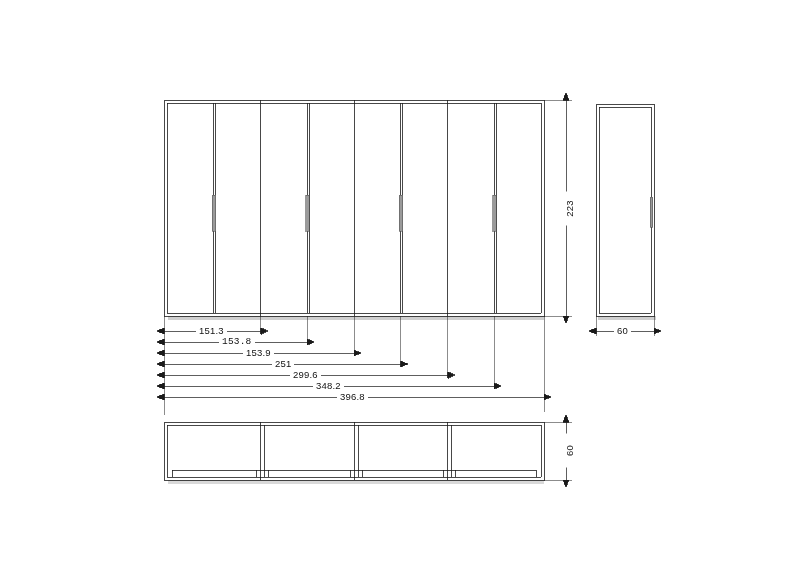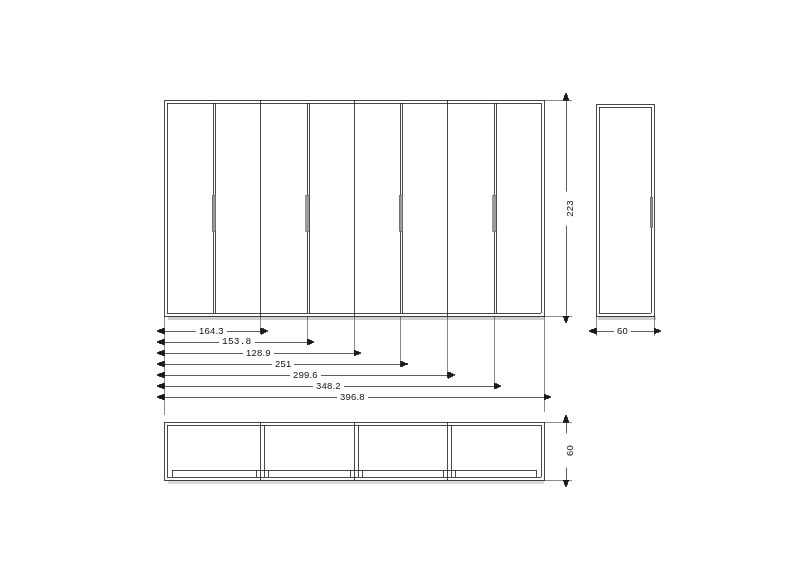--- a/index.html
+++ b/index.html
@@ -168,23 +168,23 @@
         <line x1="566" y1="100" x2="566" y2="316" marker-start="url(#arrL)" marker-end="url(#arrR)"></line>
 
         <line x1="596" y1="331" x2="654" y2="331" marker-start="url(#arrL)" marker-end="url(#arrR)"></line>
 
         <line x1="566" y1="422" x2="566" y2="480" marker-start="url(#arrL)" marker-end="url(#arrR)"></line>
       </g>
 
     </g>
   </svg>
 
-  <div class="dim-label" style="left:196px; top:325px;">164.3</div>
+  <div class="dim-label" style="left:196px; top:325px;">151.3</div>
   <div class="dim-label" style="left:219px; top:336px;font-family:Liberation Mono, monospace;">153.8</div>
-  <div class="dim-label" style="left:243px; top:347px;">128.9</div>
+  <div class="dim-label" style="left:243px; top:347px;">153.9</div>
   <div class="dim-label" style="left:272px; top:358px;">251</div>
   <div class="dim-label" style="left:290px; top:369px;">299.6</div>
   <div class="dim-label" style="left:313px; top:380px;">348.2</div>
   <div class="dim-label" style="left:337px; top:391px;text-align:center;">396.8</div>
 
   <div class="dim-label vertical" style="left:552px; top:203px; width:28px; text-align:center;">223</div>
 
   <div class="dim-label" style="left:614px; top:325px;">60</div>
 
   <div class="dim-label vertical" style="left:552px; top:445px; width:28px; text-align:center;">60</div>

